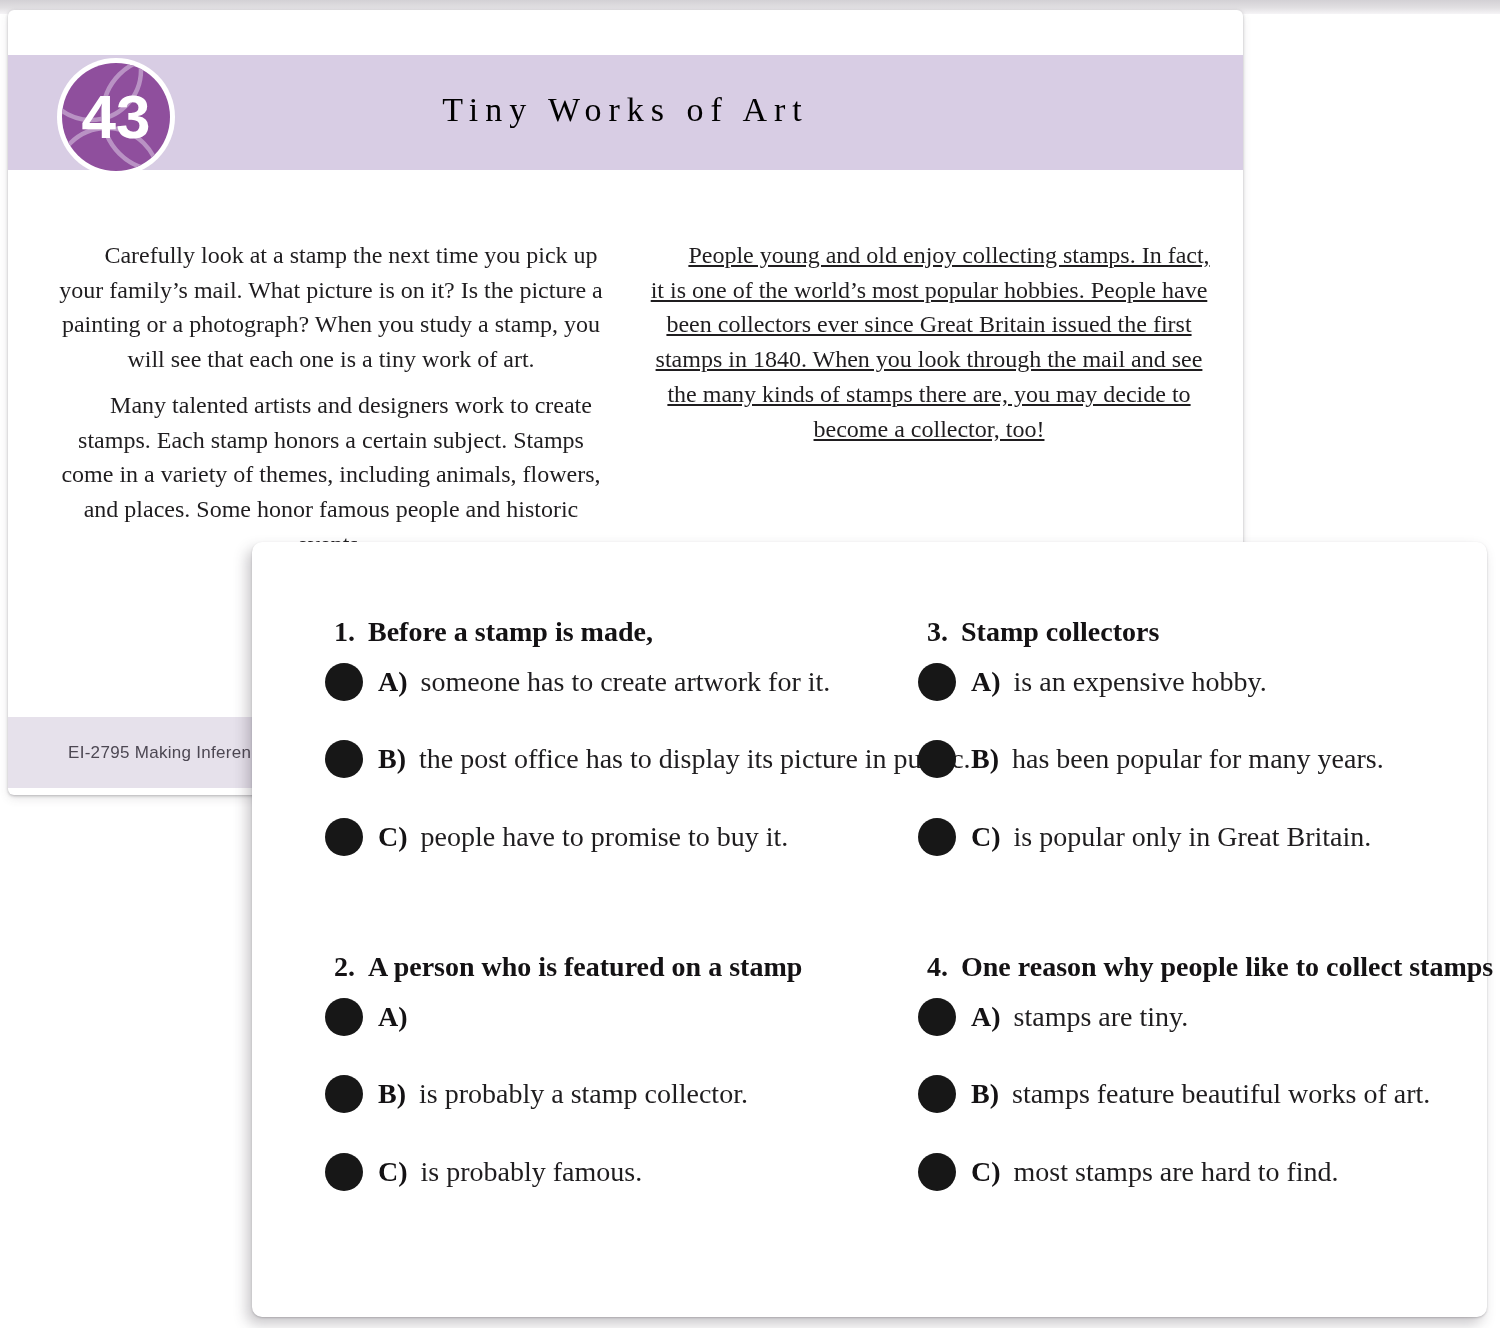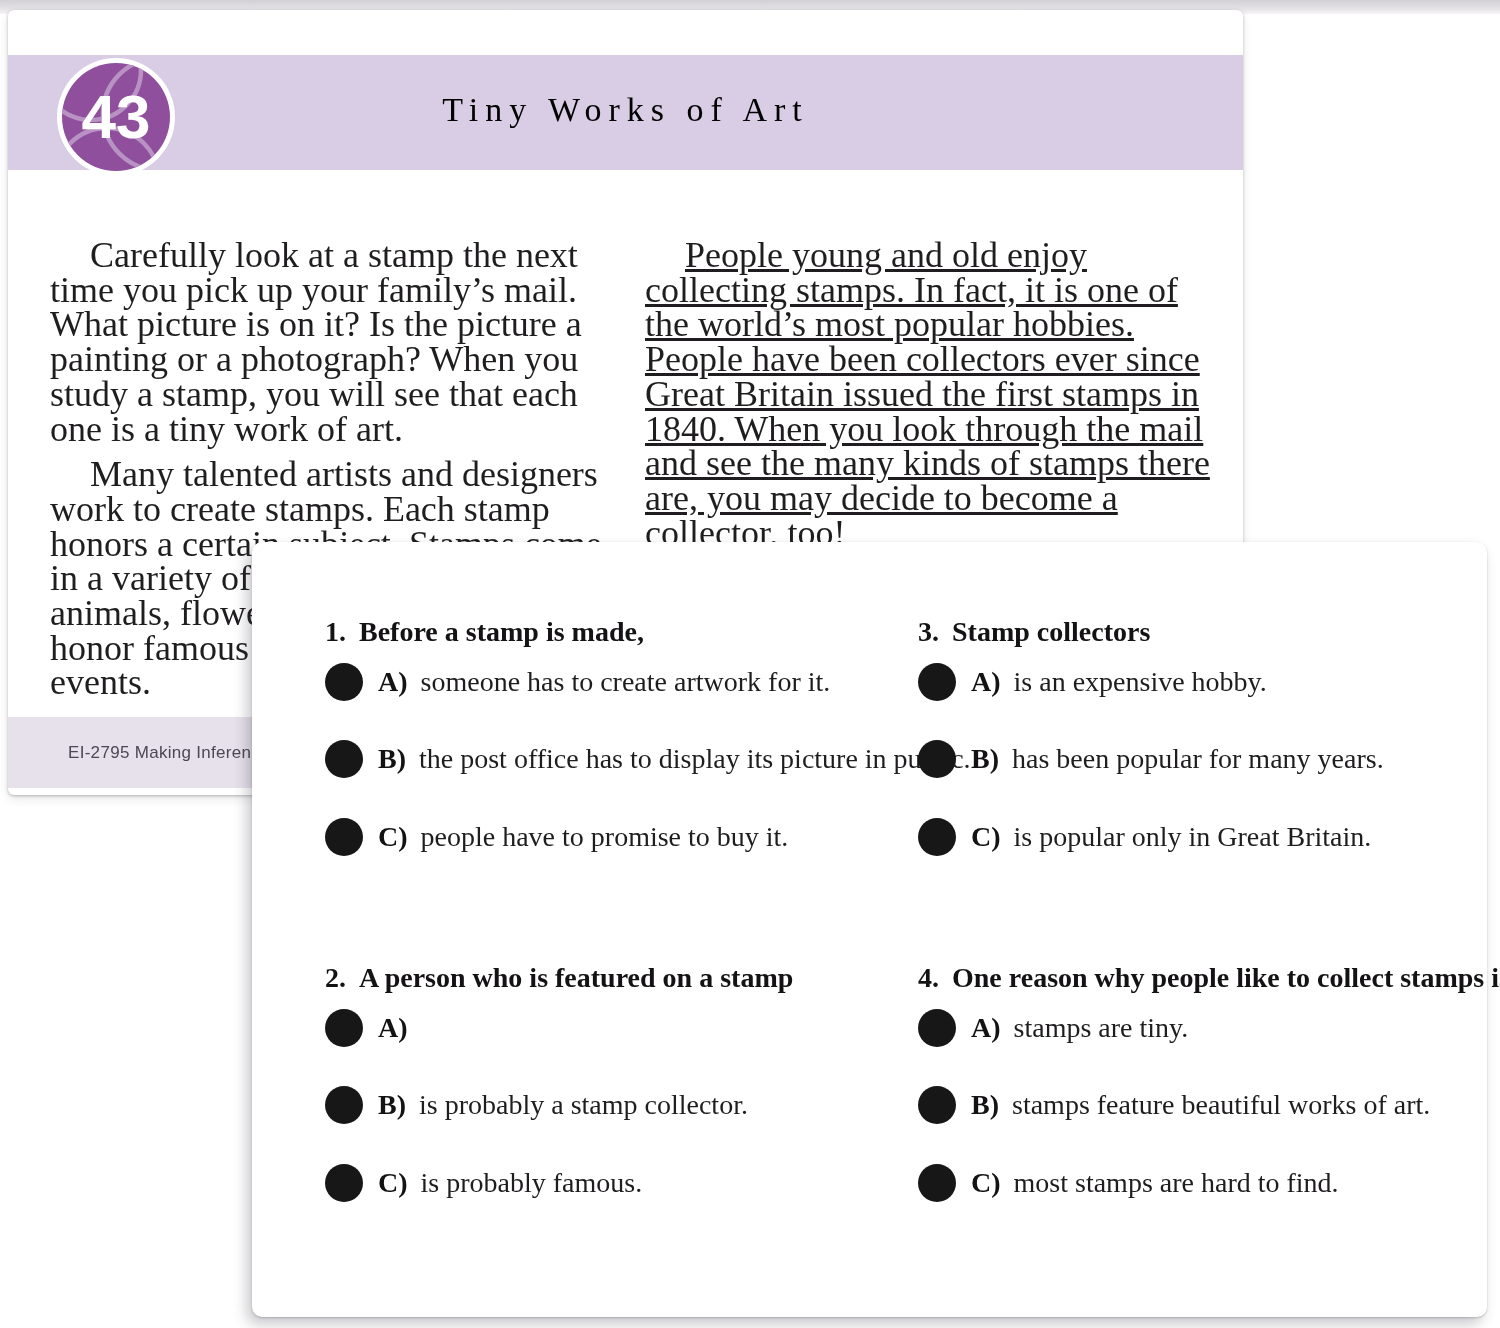--- a/index.html
+++ b/index.html
@@ -27,43 +27,43 @@
     display:flex;align-items:center;justify-content:center;
     font-size:34px;letter-spacing:7px;color:#000000;
   }
   .badge{position:absolute;left:47px;top:46px;width:122px;height:122px;}
   .badge-num{
     position:absolute;left:47px;top:46px;width:122px;height:122px;
     display:flex;align-items:center;justify-content:center;
     font-family:"Liberation Sans","DejaVu Sans",sans-serif;font-weight:bold;
     font-size:62px;color:#ffffff;padding-bottom:2px;box-sizing:border-box;
   }
-  .passage-col{position:absolute;top:228px;font-size:36px;line-height:34.7px;color:#1f1d1f;}
+  .passage-col{position:absolute;top:228px;font-size:24px;line-height:34.7px;color:#1f1d1f;text-align:center;}
   .col-left{left:42px;width:562px;}
   .col-right{left:637px;width:568px;text-decoration:underline;}
   .passage-col p{margin:0 0 11px 0;text-indent:40px;}
   .footer-band{
     position:absolute;left:0;top:707px;width:100%;height:71px;
   }
   .footer-text{
     position:absolute;left:60px;top:707px;height:71px;line-height:71px;
     font-family:"Liberation Sans","DejaVu Sans",sans-serif;
     font-size:17px;color:#4c4752;letter-spacing:.3px;
   }
   
   .questions-card{
     position:absolute;left:252px;top:542px;width:1235px;height:775px;
     background:#ffffff;border-radius:10px;
     box-shadow:-5px 7px 14px rgba(60,55,65,.28),0 1px 2px rgba(60,55,65,.25);
   }
   .q-block{position:absolute;}
   .q-c1{left:73px;}  .q-c2{left:666px;}
-  .q-r1{top:74px;}   .q-r2{top:420px;}
+  .q-r1{top:74px;}   .q-r2{top:409px;}
   .q-header{
-    font-size:28px;font-weight:bold;color:#141214;white-space:nowrap;
+    margin-left:9px;font-size:28px;font-weight:bold;color:#141214;white-space:nowrap;
   }
   .q-num{display:inline-block;width:34px;}
   .opt{position:absolute;left:0;display:flex;align-items:center;white-space:nowrap;}
   .opt-a{top:47px;} .opt-b{top:124px;} .opt-c{top:202px;}
   .bubble{width:38px;height:38px;border-radius:50%;margin-right:15px;flex:none;background:#171717;}
   .opt-letter{font-size:28px;font-weight:bold;color:#141214;margin-right:13px;}
   .opt-text{font-size:28px;color:#1f1d1f;}
 </style>
 </head>
 <body>

